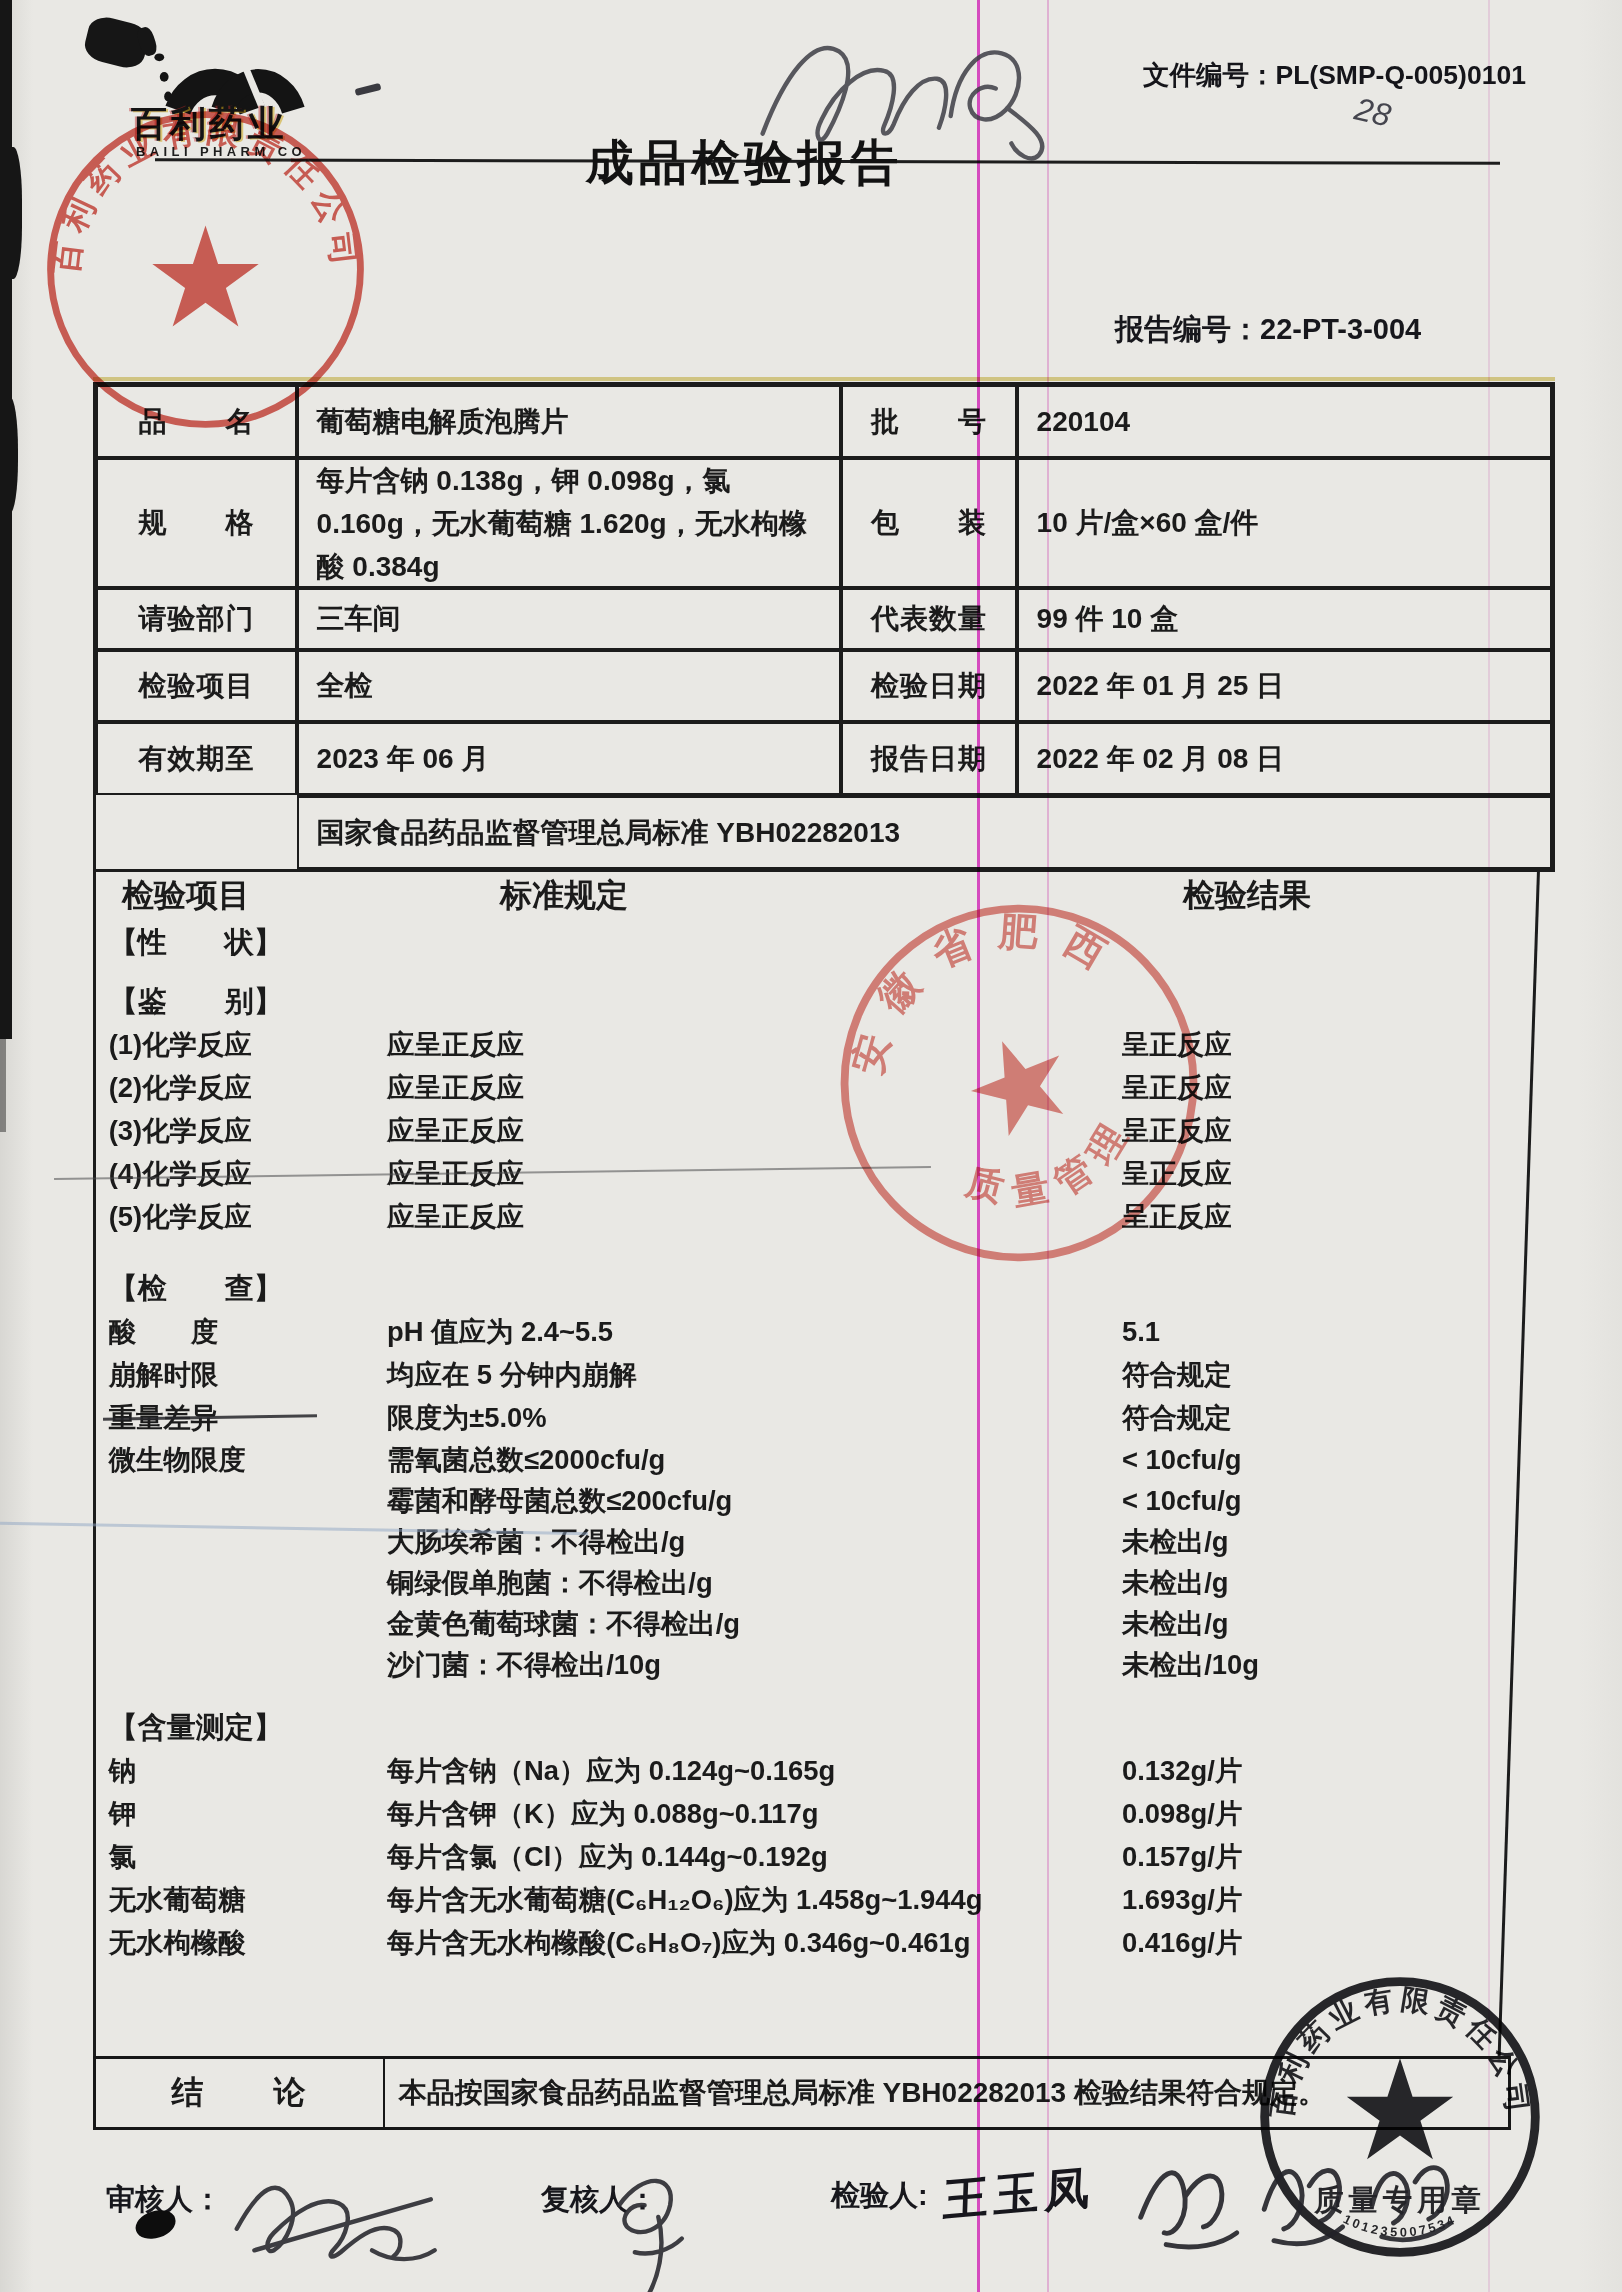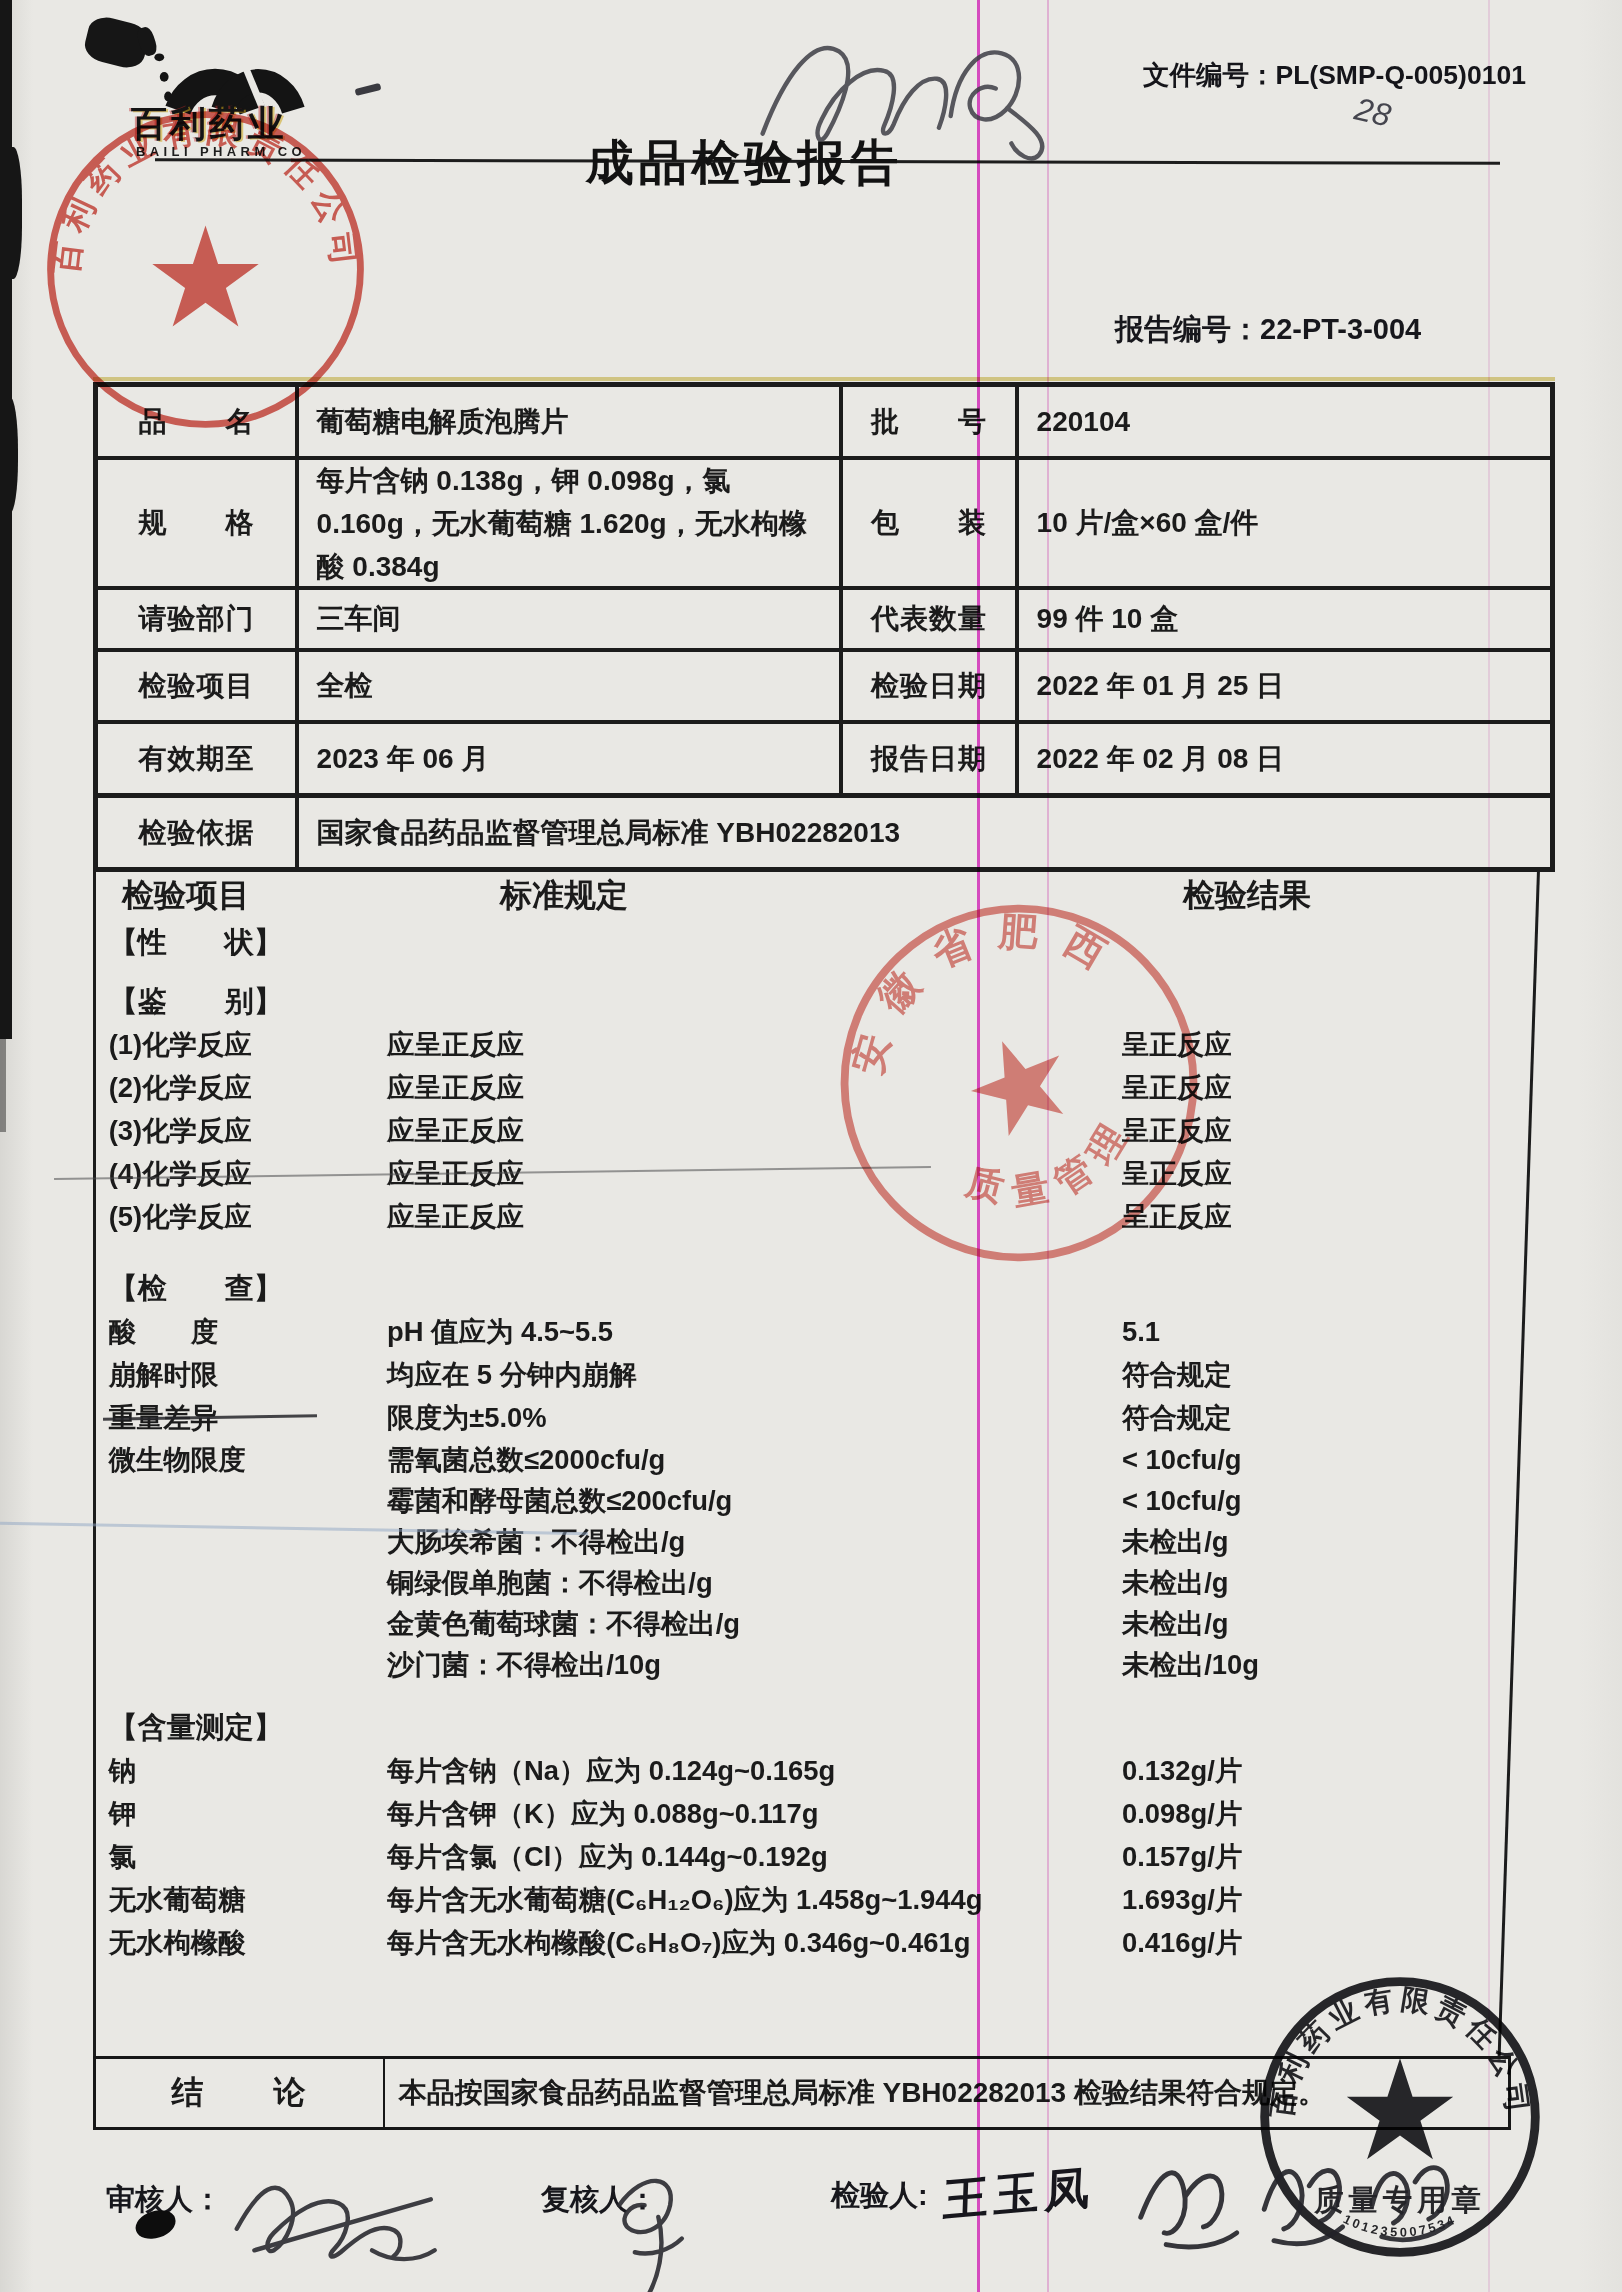--- a/index.html
+++ b/index.html
@@ -135,21 +135,20 @@
     <div class="cell lab">检验项目</div>
     <div class="cell val">全检</div>
     <div class="cell lab">检验日期</div>
     <div class="cell val">2022 年 01 月 25 日</div>
 
     <div class="cell lab">有效期至</div>
     <div class="cell val">2023 年 06 月</div>
     <div class="cell lab">报告日期</div>
     <div class="cell val">2022 年 02 月 08 日</div>
 
-    <div class="cell lab thick">检验依据</div>
     <div class="cell val span3 thick">国家食品药品监督管理总局标准 YBH02282013</div>
   </div>
 
   <div class="abs res-left-border"></div>
   <div class="abs res-right-border"></div>
   <div class="abs results-box">
     <div class="rrow head">
       <span class="ri">检验项目</span>
       <span class="rs">标准规定</span>
       <span class="rr">检验结果</span>
@@ -189,21 +188,21 @@
         <span class="rs">应呈正反应</span>
         <span class="rr">呈正反应</span>
       </div>
     <div class="rrow h44 sec mt30">
         <span class="ri">【检　　查】</span>
         <span class="rs"></span>
         <span class="rr"></span>
       </div>
     <div class="rrow h44">
         <span class="ri">酸　　度</span>
-        <span class="rs">pH 值应为 4.5~5.5</span>
+        <span class="rs">pH 值应为 2.4~5.5</span>
         <span class="rr">5.1</span>
       </div>
     <div class="rrow h44">
         <span class="ri">崩解时限</span>
         <span class="rs">均应在 5 分钟内崩解</span>
         <span class="rr">符合规定</span>
       </div>
     <div class="rrow h44">
         <span class="ri">重量差异</span>
         <span class="rs">限度为±5.0%</span>

